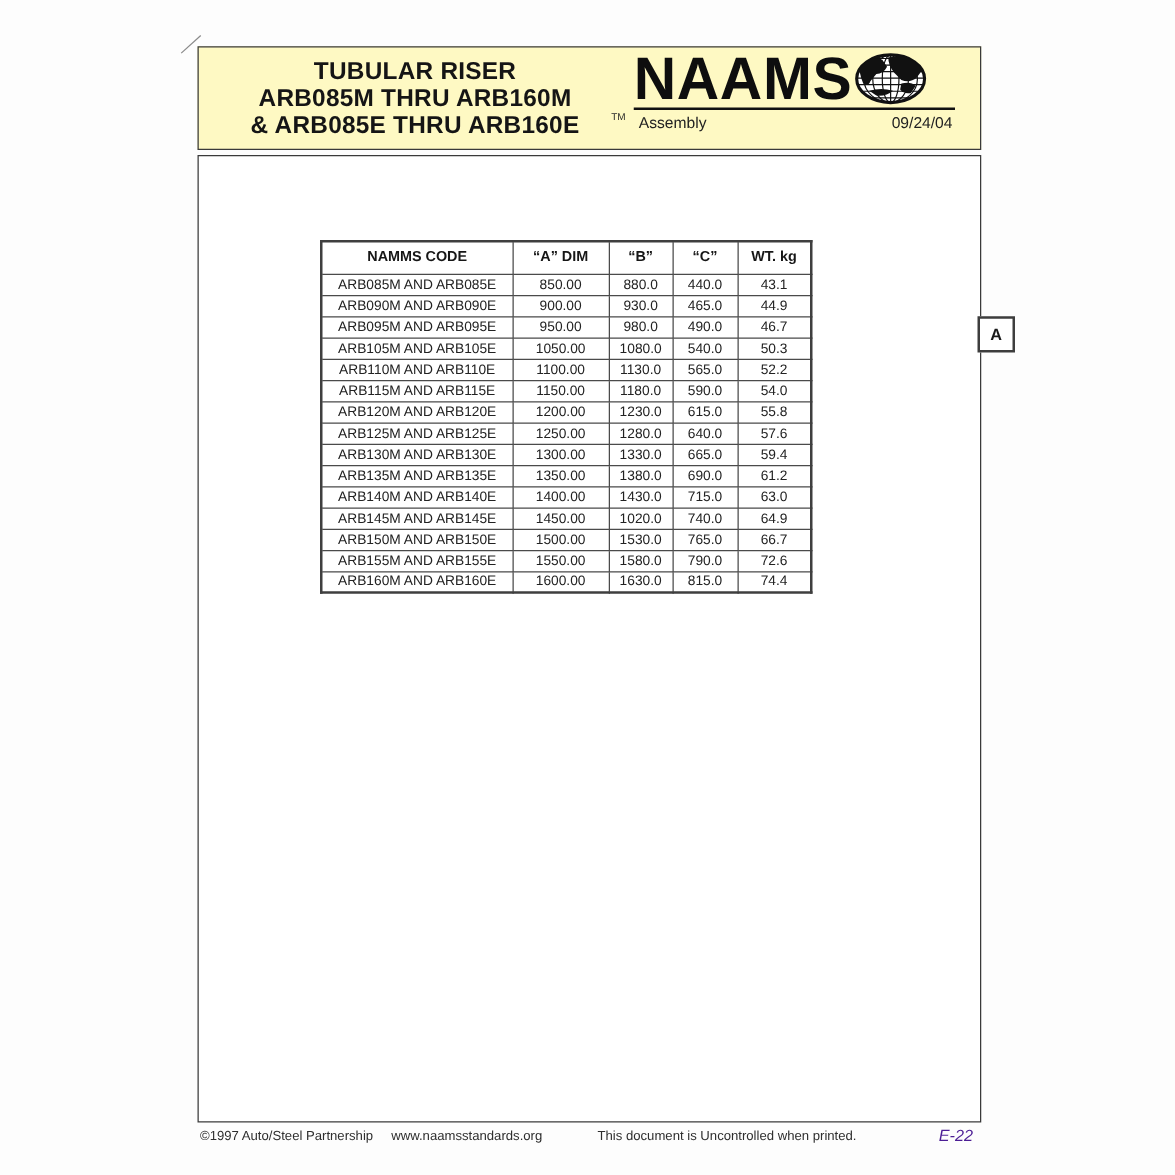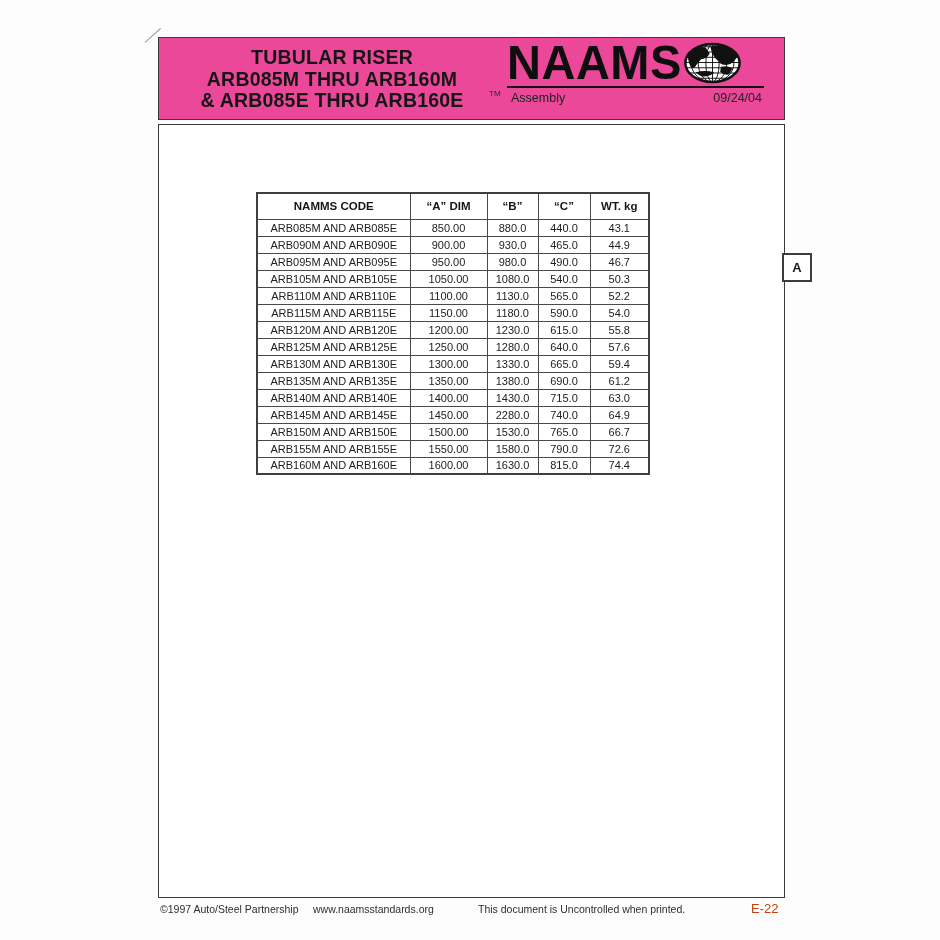--- a/index.html
+++ b/index.html
@@ -1,19 +1,19 @@
 <!DOCTYPE html>
 <html><head>
 <meta charset="utf-8">
 <style>
   * { margin:0; padding:0; box-sizing:border-box; }
   html,body { width:940px; height:940px; background:#fdfdfd; font-family:"Liberation Sans", sans-serif; color:#1d1d1d; position:relative; overflow:hidden; }
 
   
-  .header-box { position:absolute; left:158px; top:37px; width:627px; height:83px; border:1.6px solid #3a3a3a; background:#ec4899; }
+  .header-box { position:absolute; left:158px; top:37px; width:627px; height:83px; border:1.6px solid #3a3a3a; background:#fef9c3; }
   .body-box   { position:absolute; left:158px; top:124px; width:627px; height:774px; border:1.6px solid #3a3a3a; background:#fff; }
 
   .scan-artifact { position:absolute; left:145px; top:42px; width:21px; height:1px; background:#8a8a8a; transform:rotate(-42deg); transform-origin:left center; }
 
   
   .title-block { position:absolute; left:8px; top:9px; width:330px; text-align:center; font-weight:bold; font-size:19.5px; line-height:21.5px; letter-spacing:.2px; color:#151515; }
   .tm-label { position:absolute; left:330px; top:51px; font-size:8px; font-weight:normal; color:#2a2a2a; }
 
   
   .brand-block { position:absolute; left:348px; top:3px; width:257px; }
@@ -32,21 +32,21 @@
   table.spec { border:2px solid #3f3f3f;padding-left:23px; }
   table.spec th { height:26px; font-size:11.5px; font-weight:bold; color:#161616; }
   table.spec td { height:17px; font-size:11px; color:#222; font-weight:normal; }
 
   
   .footer { position:absolute; left:0; top:903px; width:772px; height:20px; font-size:10.5px; color:#2e2e2e; }
   .footer span { position:absolute; white-space:nowrap; }
   .f-copy { left:160px; }
   .f-web { left:313px; }
   .f-notice { left:478px; }
-  .f-page { left:751px; font-size:13px; top:-2px; color:#c2410c; }
+  .f-page { left:751px; font-size:13px; top:-2px; color:#4c1d95;font-style:italic; }
 </style>
 </head>
 <body>
 
 <div class="scan-artifact"></div>
 
 <div class="header-box">
   <div class="title-block">
     <div>TUBULAR RISER</div>
     <div>ARB085M THRU ARB160M</div>
@@ -184,21 +184,21 @@
         <tr>
           <td>ARB140M AND ARB140E</td>
           <td>1400.00</td>
           <td>1430.0</td>
           <td>715.0</td>
           <td>63.0</td>
         </tr>
         <tr>
           <td>ARB145M AND ARB145E</td>
           <td>1450.00</td>
-          <td>2280.0</td>
+          <td>1020.0</td>
           <td>740.0</td>
           <td>64.9</td>
         </tr>
         <tr>
           <td>ARB150M AND ARB150E</td>
           <td>1500.00</td>
           <td>1530.0</td>
           <td>765.0</td>
           <td>66.7</td>
         </tr>

